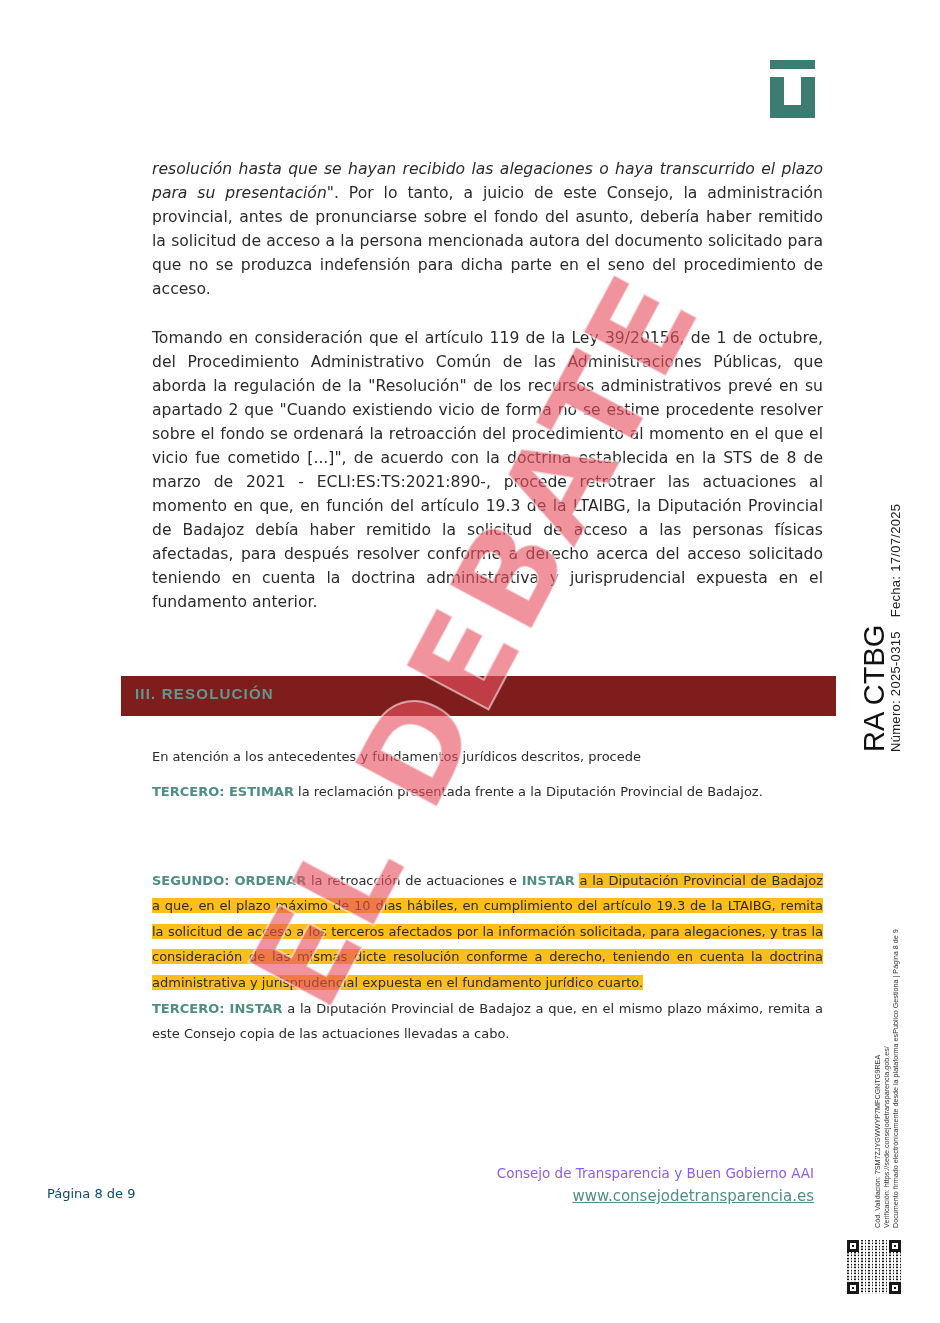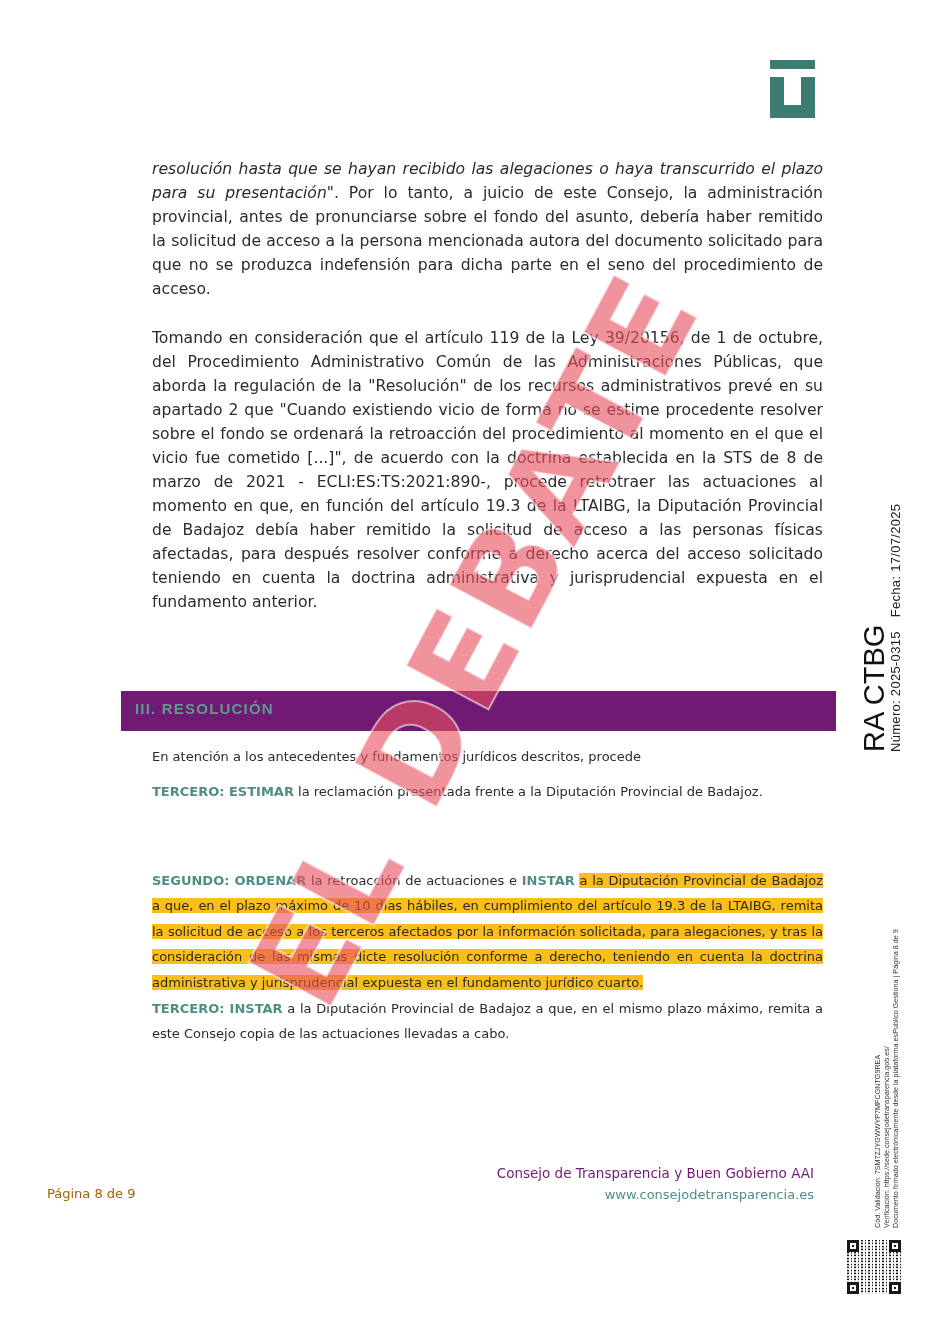--- a/index.html
+++ b/index.html
@@ -13,35 +13,34 @@
   .logo .cup { position: absolute; left: 0; top: 17px; width: 45px; height: 41px; background: #3d7c72; }
   .logo .cup::after { content: ""; position: absolute; left: 14px; top: 0; width: 17px; height: 28px; background: #fff; }
 
   .content { position: absolute; left: 152px; top: 157px; width: 671px; font-size: 15.6px; line-height: 24px; }
   .para { text-align: justify; margin: 0; }
   .para em { font-style: italic; }
   .gap { height: 25px; }
 
   .section-bar {
     position: absolute; left: 121px; top: 676px; width: 715px; height: 40px;
-    background: #701a75;
-    margin-top: 15px;
+    background: #7f1d1d;
   }
   .section-bar span {
     position: absolute; left: 14px; top: 9px; font-family: "Liberation Sans", sans-serif;
     font-weight: bold; font-size: 15px; letter-spacing: 1.2px; color: #5d9a90;
   }
 
   .res { position: absolute; left: 152px; width: 671px; font-size: 13px; line-height: 25.4px; text-align: justify; }
   .kw { color: #4f8e85; font-weight: bold; }
   .hl { background: #fbbe1a; }
 
-  .footer-page { position: absolute; left: 47px; top: 1186px; font-size: 13px; color: #a16207; }
-  .footer-org { position: absolute; right: 126px; top: 1165px; font-size: 13.5px; color: #701a75; text-align: right; }
-  .footer-url { position: absolute; right: 126px; top: 1187px; font-size: 13px; color: #4f8e85; }
+  .footer-page { position: absolute; left: 47px; top: 1186px; font-size: 13px; color: #0c4a6e; }
+  .footer-org { position: absolute; right: 126px; top: 1165px; font-size: 13.5px; color: #8b5cf6; text-align: right; }
+  .footer-url { position: absolute; right: 126px; top: 1187px; font-size: 15px; color: #4f8e85; text-decoration: underline; }
 
   .stamp { position: absolute; left: 858px; top: 752px; transform-origin: 0 0; transform: rotate(-90deg); white-space: nowrap; }
   .stamp .big { font-family: "Liberation Sans", sans-serif; font-size: 29px; color: #111; display: inline-block; vertical-align: bottom; }
   .stamp-line2 { position: absolute; left: 888px; top: 752px; transform-origin: 0 0; transform: rotate(-90deg); white-space: nowrap; font-family: "Liberation Sans", sans-serif; font-size: 13px; color: #222; letter-spacing: 0.3px; }
   .stamp-line2 .sp { display: inline-block; width: 14px; }
 
   .verify { position: absolute; left: 873px; top: 1228px; transform-origin: 0 0; transform: rotate(-90deg); white-space: nowrap; font-family: "Liberation Sans", sans-serif; font-size: 7.2px; line-height: 9px; color: #333; }
 
   .qr { position: absolute; left: 847px; top: 1240px; width: 54px; height: 54px;
     background:

